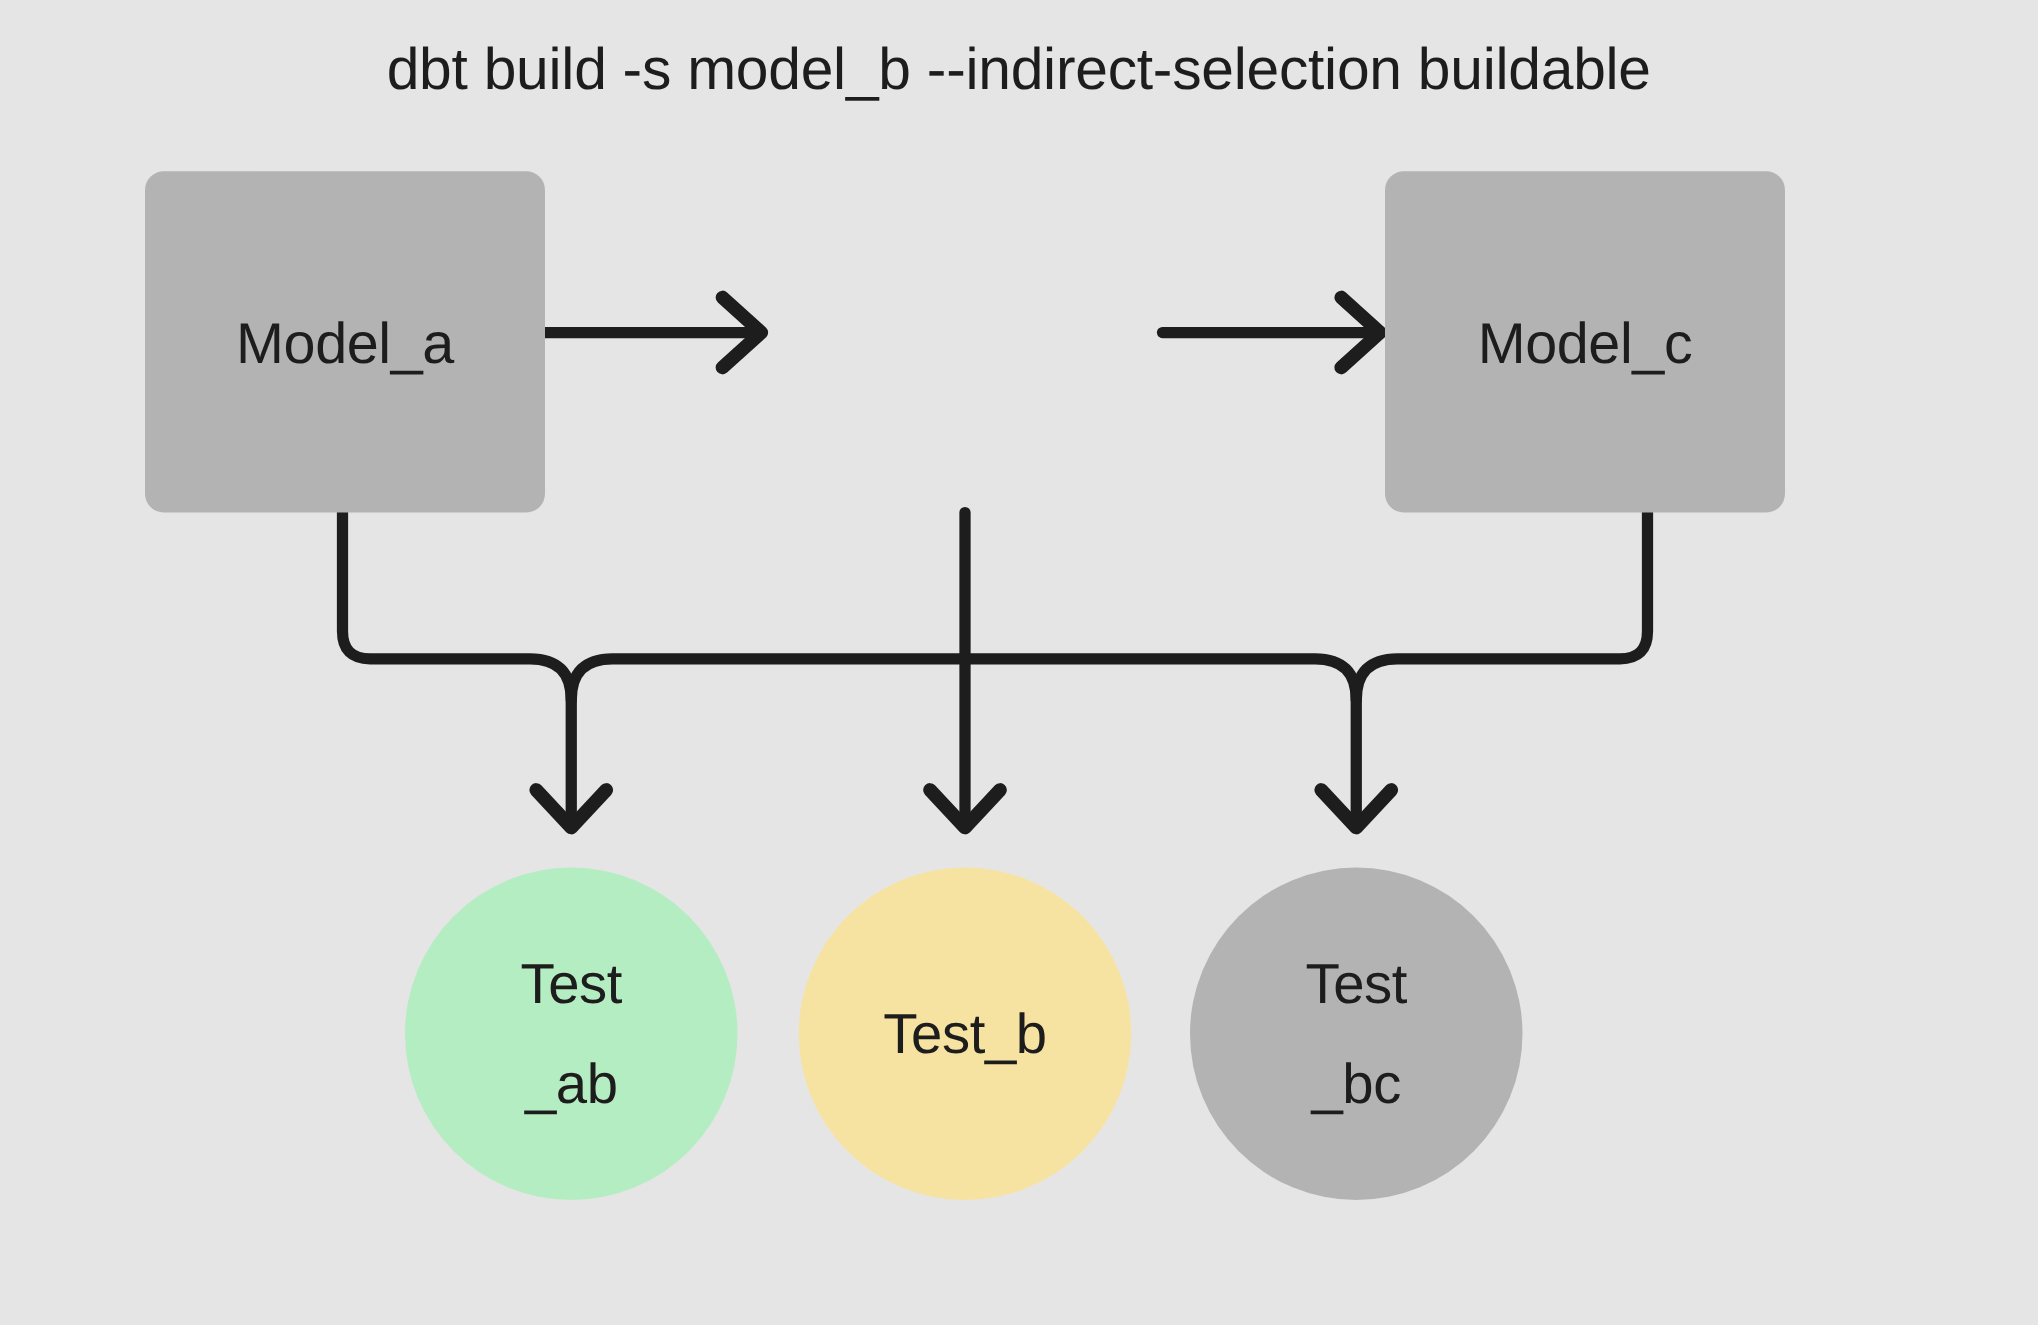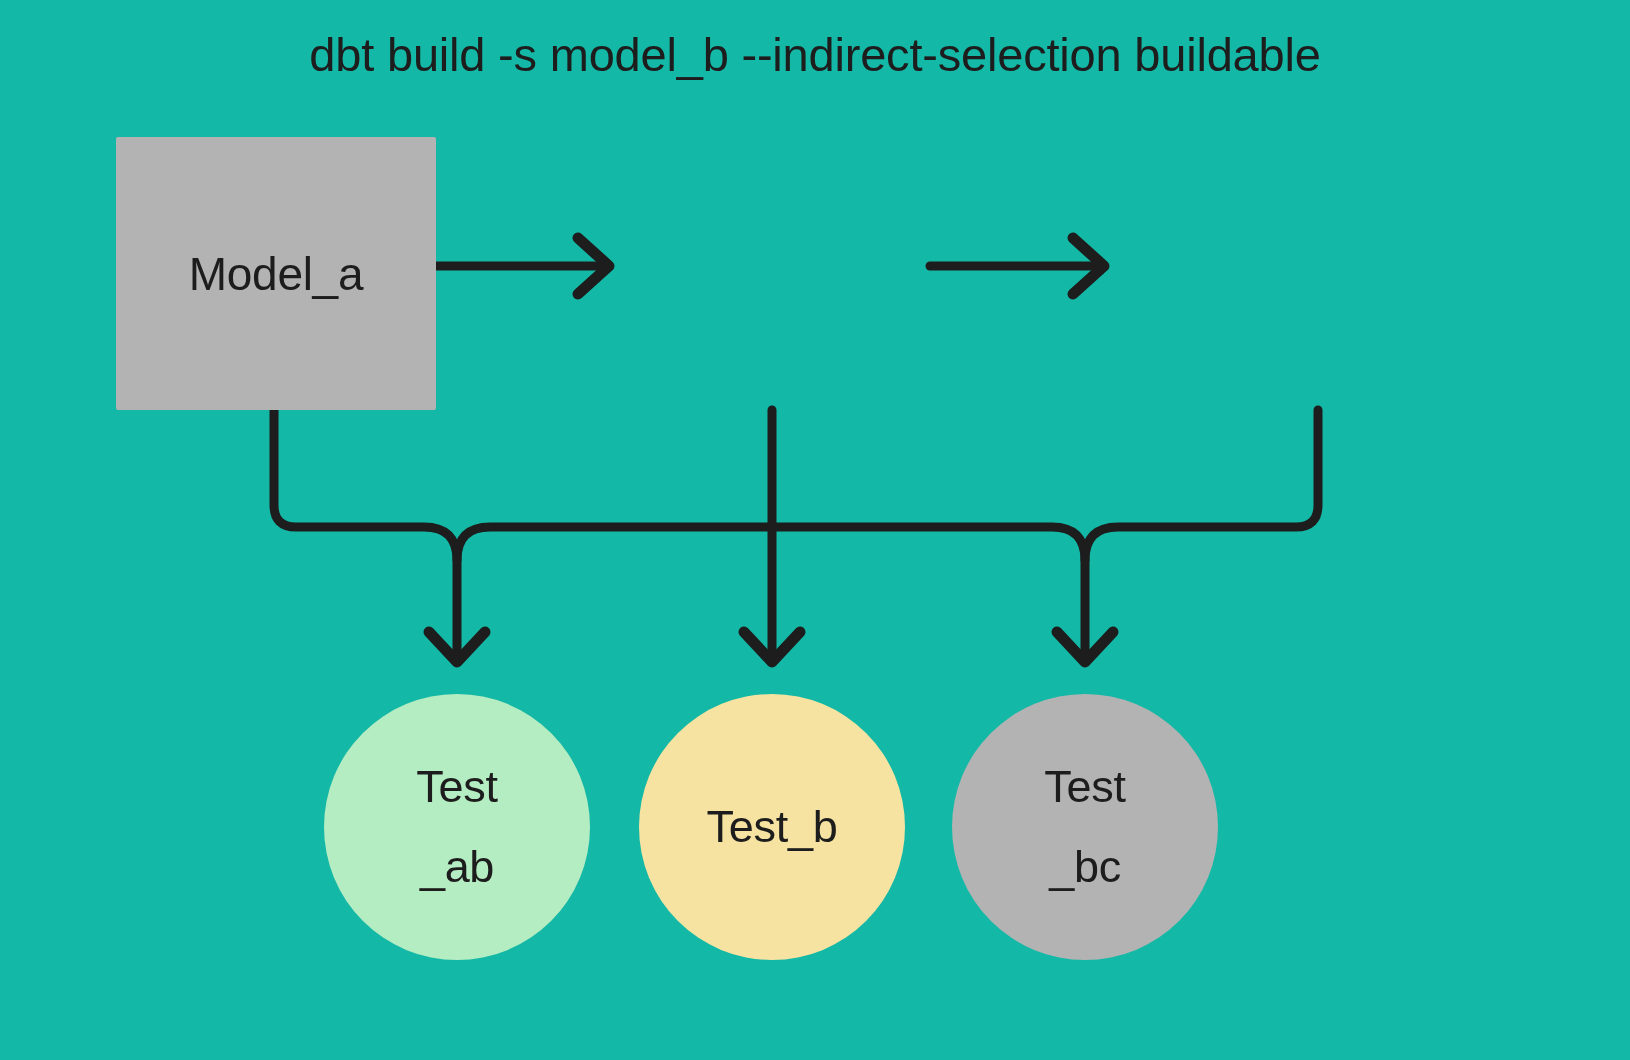--- a/index.html
+++ b/index.html
@@ -8,21 +8,21 @@
     padding: 0;
     background: #ffffff;
   }
   body {
     font-family: "Liberation Sans", sans-serif;
   }
   #canvas {
     position: relative;
     width: 1630px;
     height: 1060px;
-    background: #14b8a6;
+    background: #e5e5e5;
     overflow: hidden;
   }
   #edges {
     position: absolute;
     left: 0;
     top: 0;
     width: 1630px;
     height: 1060px;
     pointer-events: none;
   }
@@ -33,21 +33,21 @@
     width: 1630px;
     text-align: center;
     font-size: 47px;
     line-height: 58px;
     color: #1d1d1d;
     letter-spacing: -0.2px;
     white-space: nowrap;
   }
   .node-box {
     position: absolute;
-    border-radius: 2px;
+    border-radius: 15px;
     display: flex;
     align-items: center;
     justify-content: center;
     font-size: 46px;
     line-height: 52px;
     letter-spacing: -0.3px;
   }
   .node-circle {
     position: absolute;
     border-radius: 50%;
@@ -117,20 +117,23 @@
         <path d="M 1057 632 L 1085 662 L 1113 632" stroke-width="11"></path>
       </g>
     </g>
   </svg>
 
   <div class="node-box" style="left:116px; top:137px; width:320px; height:273px; background:#b3b3b3; color:#1d1d1d;">
     <span>Model_a</span>
   </div>
 
 
+  <div class="node-box" style="left:1108px; top:137px; width:320px; height:273px; background:#b3b3b3; color:#1d1d1d;">
+    <span>Model_c</span>
+  </div>
 
   <div class="node-circle" style="left:324px; top:694px; width:266px; height:266px; background:#b5edc2;">
     <span class="clbl">Test</span>
     <span class="clbl">_ab</span>
   </div>
 
   <div class="node-circle single-line" style="left:639px; top:694px; width:266px; height:266px; background:#f7e3a1;text-align:center;">
     <span class="clbl">Test_b</span>
   </div>
 

